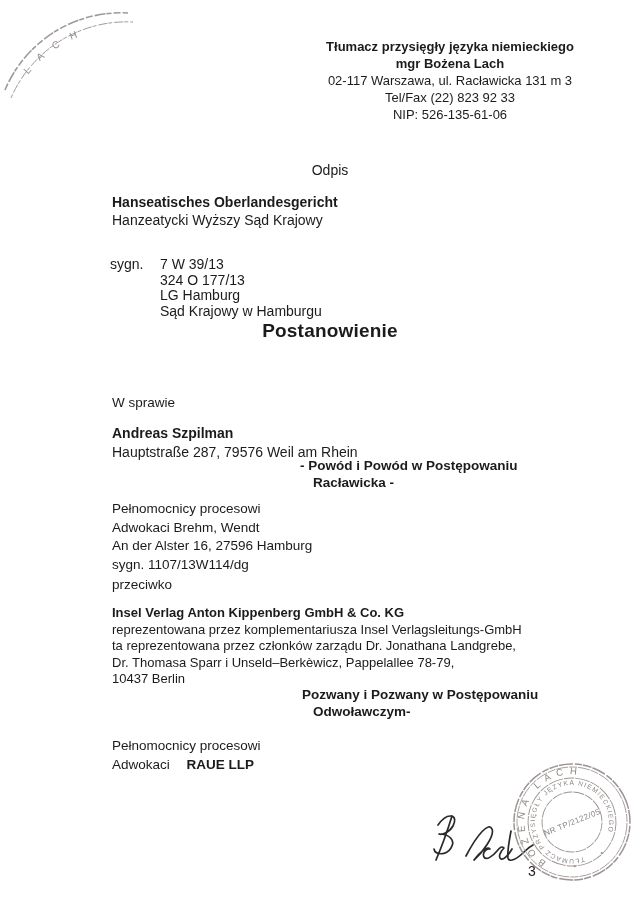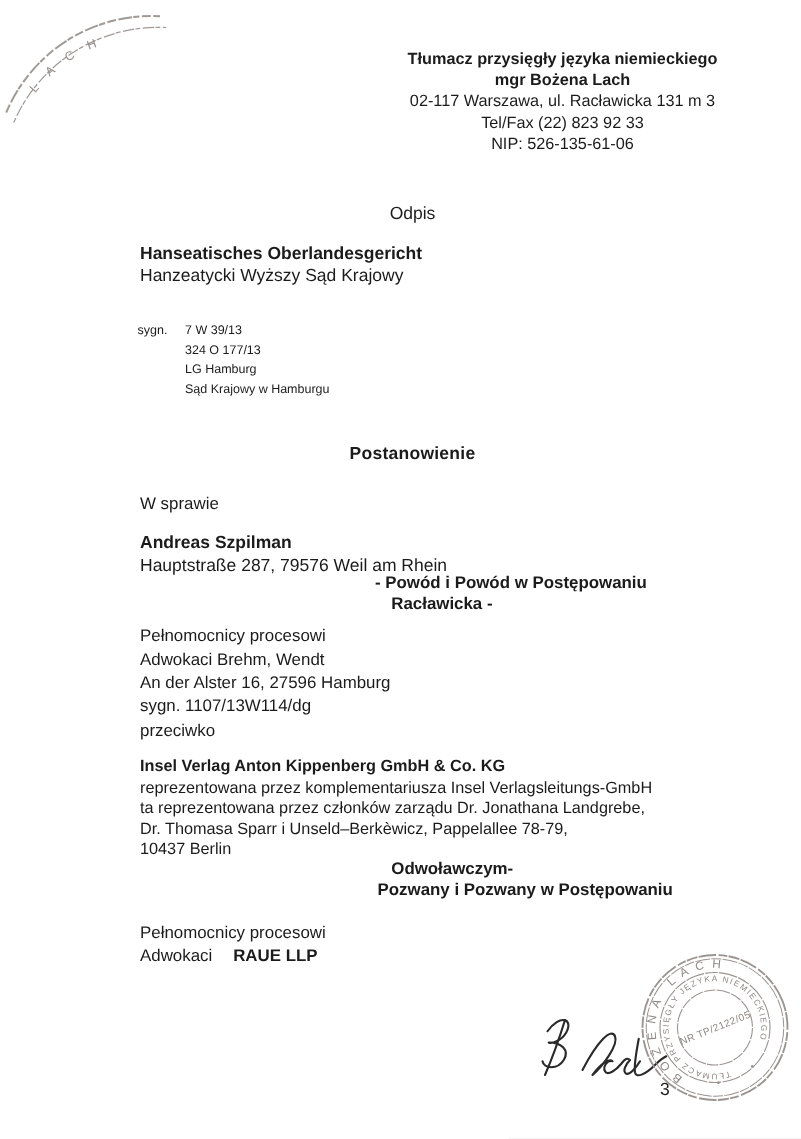--- a/index.html
+++ b/index.html
@@ -13,23 +13,23 @@
     overflow:hidden;
   }
   .abs{position:absolute;}
   .b{font-weight:bold;}
   .u{}
   .line{white-space:nowrap;}
 
   .translator{top:38px;left:300px;width:300px;font-size:13px;line-height:17px;text-align:center;}
   .odpis{top:162px;left:20px;width:620px;font-size:14px;text-align:center;}
   .court{top:193px;left:112px;font-size:14px;line-height:18px;}
-  .sygn{top:257px;left:110px;font-size:10px;line-height:15.5px;display:flex;}
+  .sygn{top:257px;left:110px;font-size:14px;line-height:15.5px;display:flex;gap:12px;}
   .sygn .lbl{width:38px;}
-  .doc-title{top:354px;left:20px;width:620px;font-size:14px;text-align:center;letter-spacing:.2px;}
+  .doc-title{top:320px;left:20px;width:620px;font-size:19px;text-align:center;letter-spacing:.2px;}
   .wsprawie{top:395px;left:112px;font-size:13.5px;}
   .plaintiff{top:424px;left:112px;font-size:14px;line-height:18.5px;}
   .p-role{top:458px;left:300px;font-size:13.5px;line-height:16.5px;}
   .p-role .l2{margin-left:13px;}
   .p-counsel{top:500px;left:112px;font-size:13.5px;line-height:18.5px;}
   .przeciwko{top:577px;left:112px;font-size:13.5px;}
   .defendant{top:605px;left:112px;font-size:13px;line-height:16.5px;}
   .d-role{top:687px;left:302px;font-size:13.5px;line-height:16.5px;}
   .d-role .l2{margin-left:11px;}
   .d-counsel{top:737px;left:112px;font-size:13.5px;line-height:18.5px;}
@@ -103,22 +103,22 @@
   <div class="abs przeciwko">przeciwko</div>
 
   <div class="abs defendant">
     <div class="line b">Insel Verlag Anton Kippenberg GmbH &amp; Co. KG</div>
     <div class="line">reprezentowana przez komplementariusza Insel Verlagsleitungs-GmbH</div>
     <div class="line">ta reprezentowana przez członków zarządu Dr. Jonathana Landgrebe,</div>
     <div class="line">Dr. Thomasa Sparr i Unseld–Berkèwicz, Pappelallee 78-79,</div>
     <div class="line">10437 Berlin</div>
   </div>
   <div class="abs d-role b">
+    <div class="line">Pozwany i Pozwany w Postępowaniu</div>
     <div class="line l2">Odwoławczym-</div>
-    <div class="line">Pozwany i Pozwany w Postępowaniu</div>
   </div>
 
   <div class="abs d-counsel">
     <div class="line u">Pełnomocnicy procesowi</div>
     <div class="line">
       <span>Adwokaci</span>
       <span class="b" style="margin-left:13px;">RAUE LLP</span>
     </div>
   </div>
 

